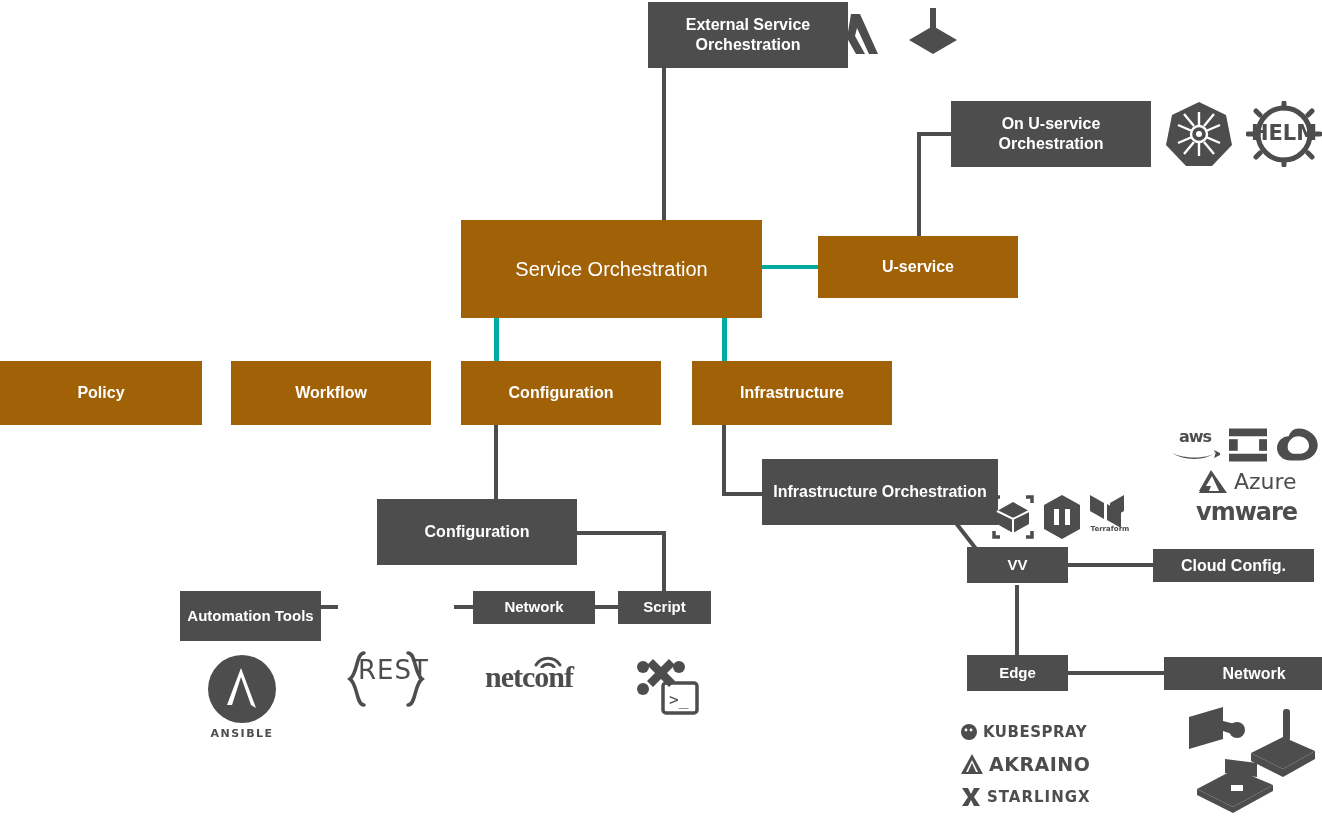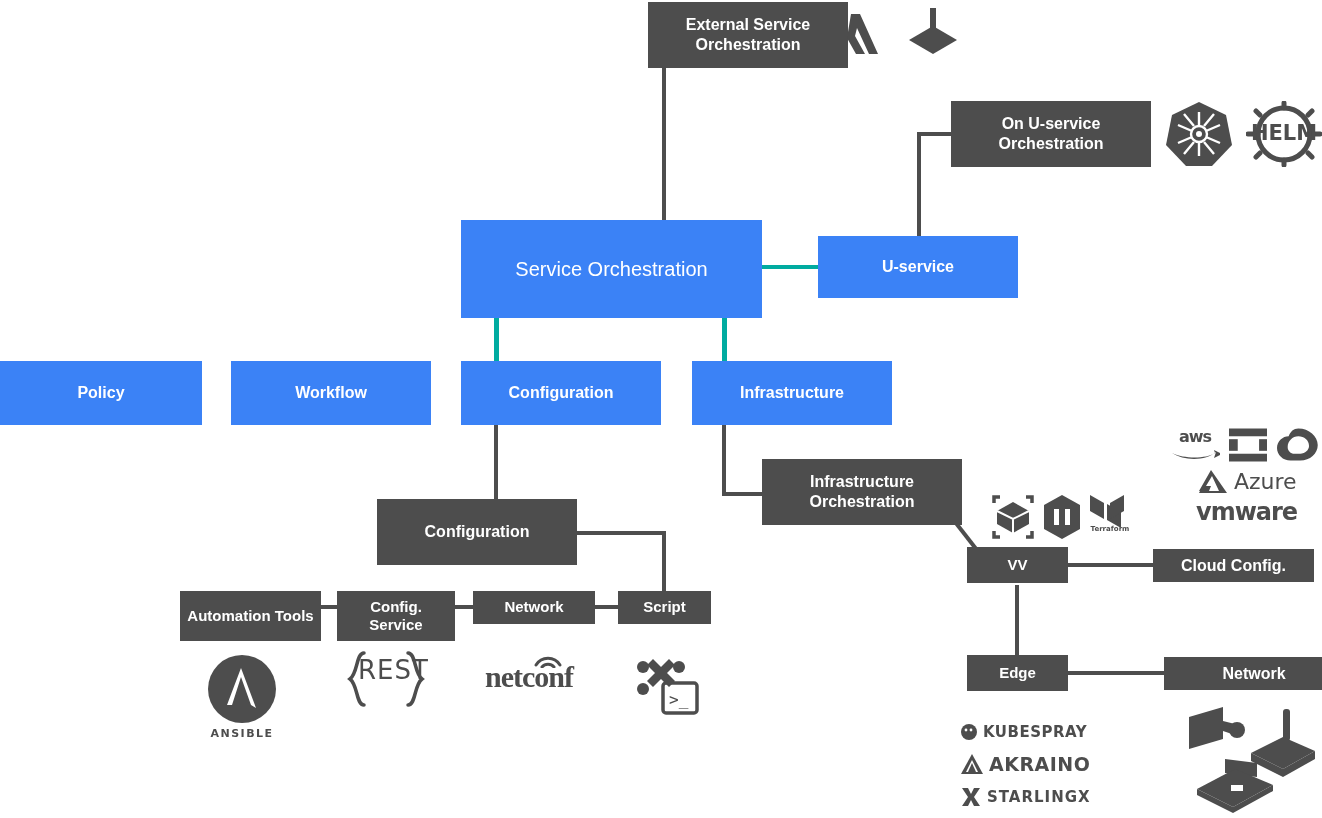--- a/index.html
+++ b/index.html
@@ -16,21 +16,21 @@
     display: flex;
     align-items: center;
     justify-content: center;
     text-align: center;
     color: #ffffff;
     font-weight: bold;
     line-height: 1.22;
     z-index: 3;
   }
   .gray  { background: #4d4d4d; }
-  .teal  { background: #3b82f6; }
+  .teal  { background: #a16207; }
 
   .n-big   { font-size: 20px; font-weight: normal; }
   .n-med   { font-size: 16px; }
   .n-sm    { font-size: 15px; }
 
   
   .line { position: absolute; background: #4d4d4d; z-index: 1; }
   .line.t { background: #00aba0; }
 
   
@@ -108,31 +108,28 @@
   </div>
 
   <div class="node teal n-med" style="left:692px; top:361px; width:200px; height:64px;">
     <span>Infrastructure</span>
   </div>
 
   <div class="node gray n-med" style="left:377px; top:499px; width:200px; height:66px;">
     <span>Configuration</span>
   </div>
 
-  <div class="node gray n-med" style="left:762px; top:459px; width:200px; height:66px; padding:0 10px;">
+  <div class="node gray n-med" style="left:762px; top:459px; width:236px; height:66px; padding:0 10px;">
     <span>Infrastructure Orchestration</span>
   </div>
 
   <div class="node gray n-sm" style="left:180px; top:591px; width:141px; height:50px; padding:0 6px;">
     <span>Automation Tools</span>
   </div>
 
-  <div class="node gray n-sm" style="left:337px; top:591px; width:118px; height:50px; padding:0 6px;">
-    <span>Config. Service</span>
-  </div>
 
   <div class="node gray n-sm" style="left:473px; top:591px; width:122px; height:33px;">
     <span>Network</span>
   </div>
 
   <div class="node gray n-sm" style="left:618px; top:591px; width:93px; height:33px;">
     <span>Script</span>
   </div>
 
   <div class="node gray n-sm" style="left:967px; top:547px; width:101px; height:36px;">

